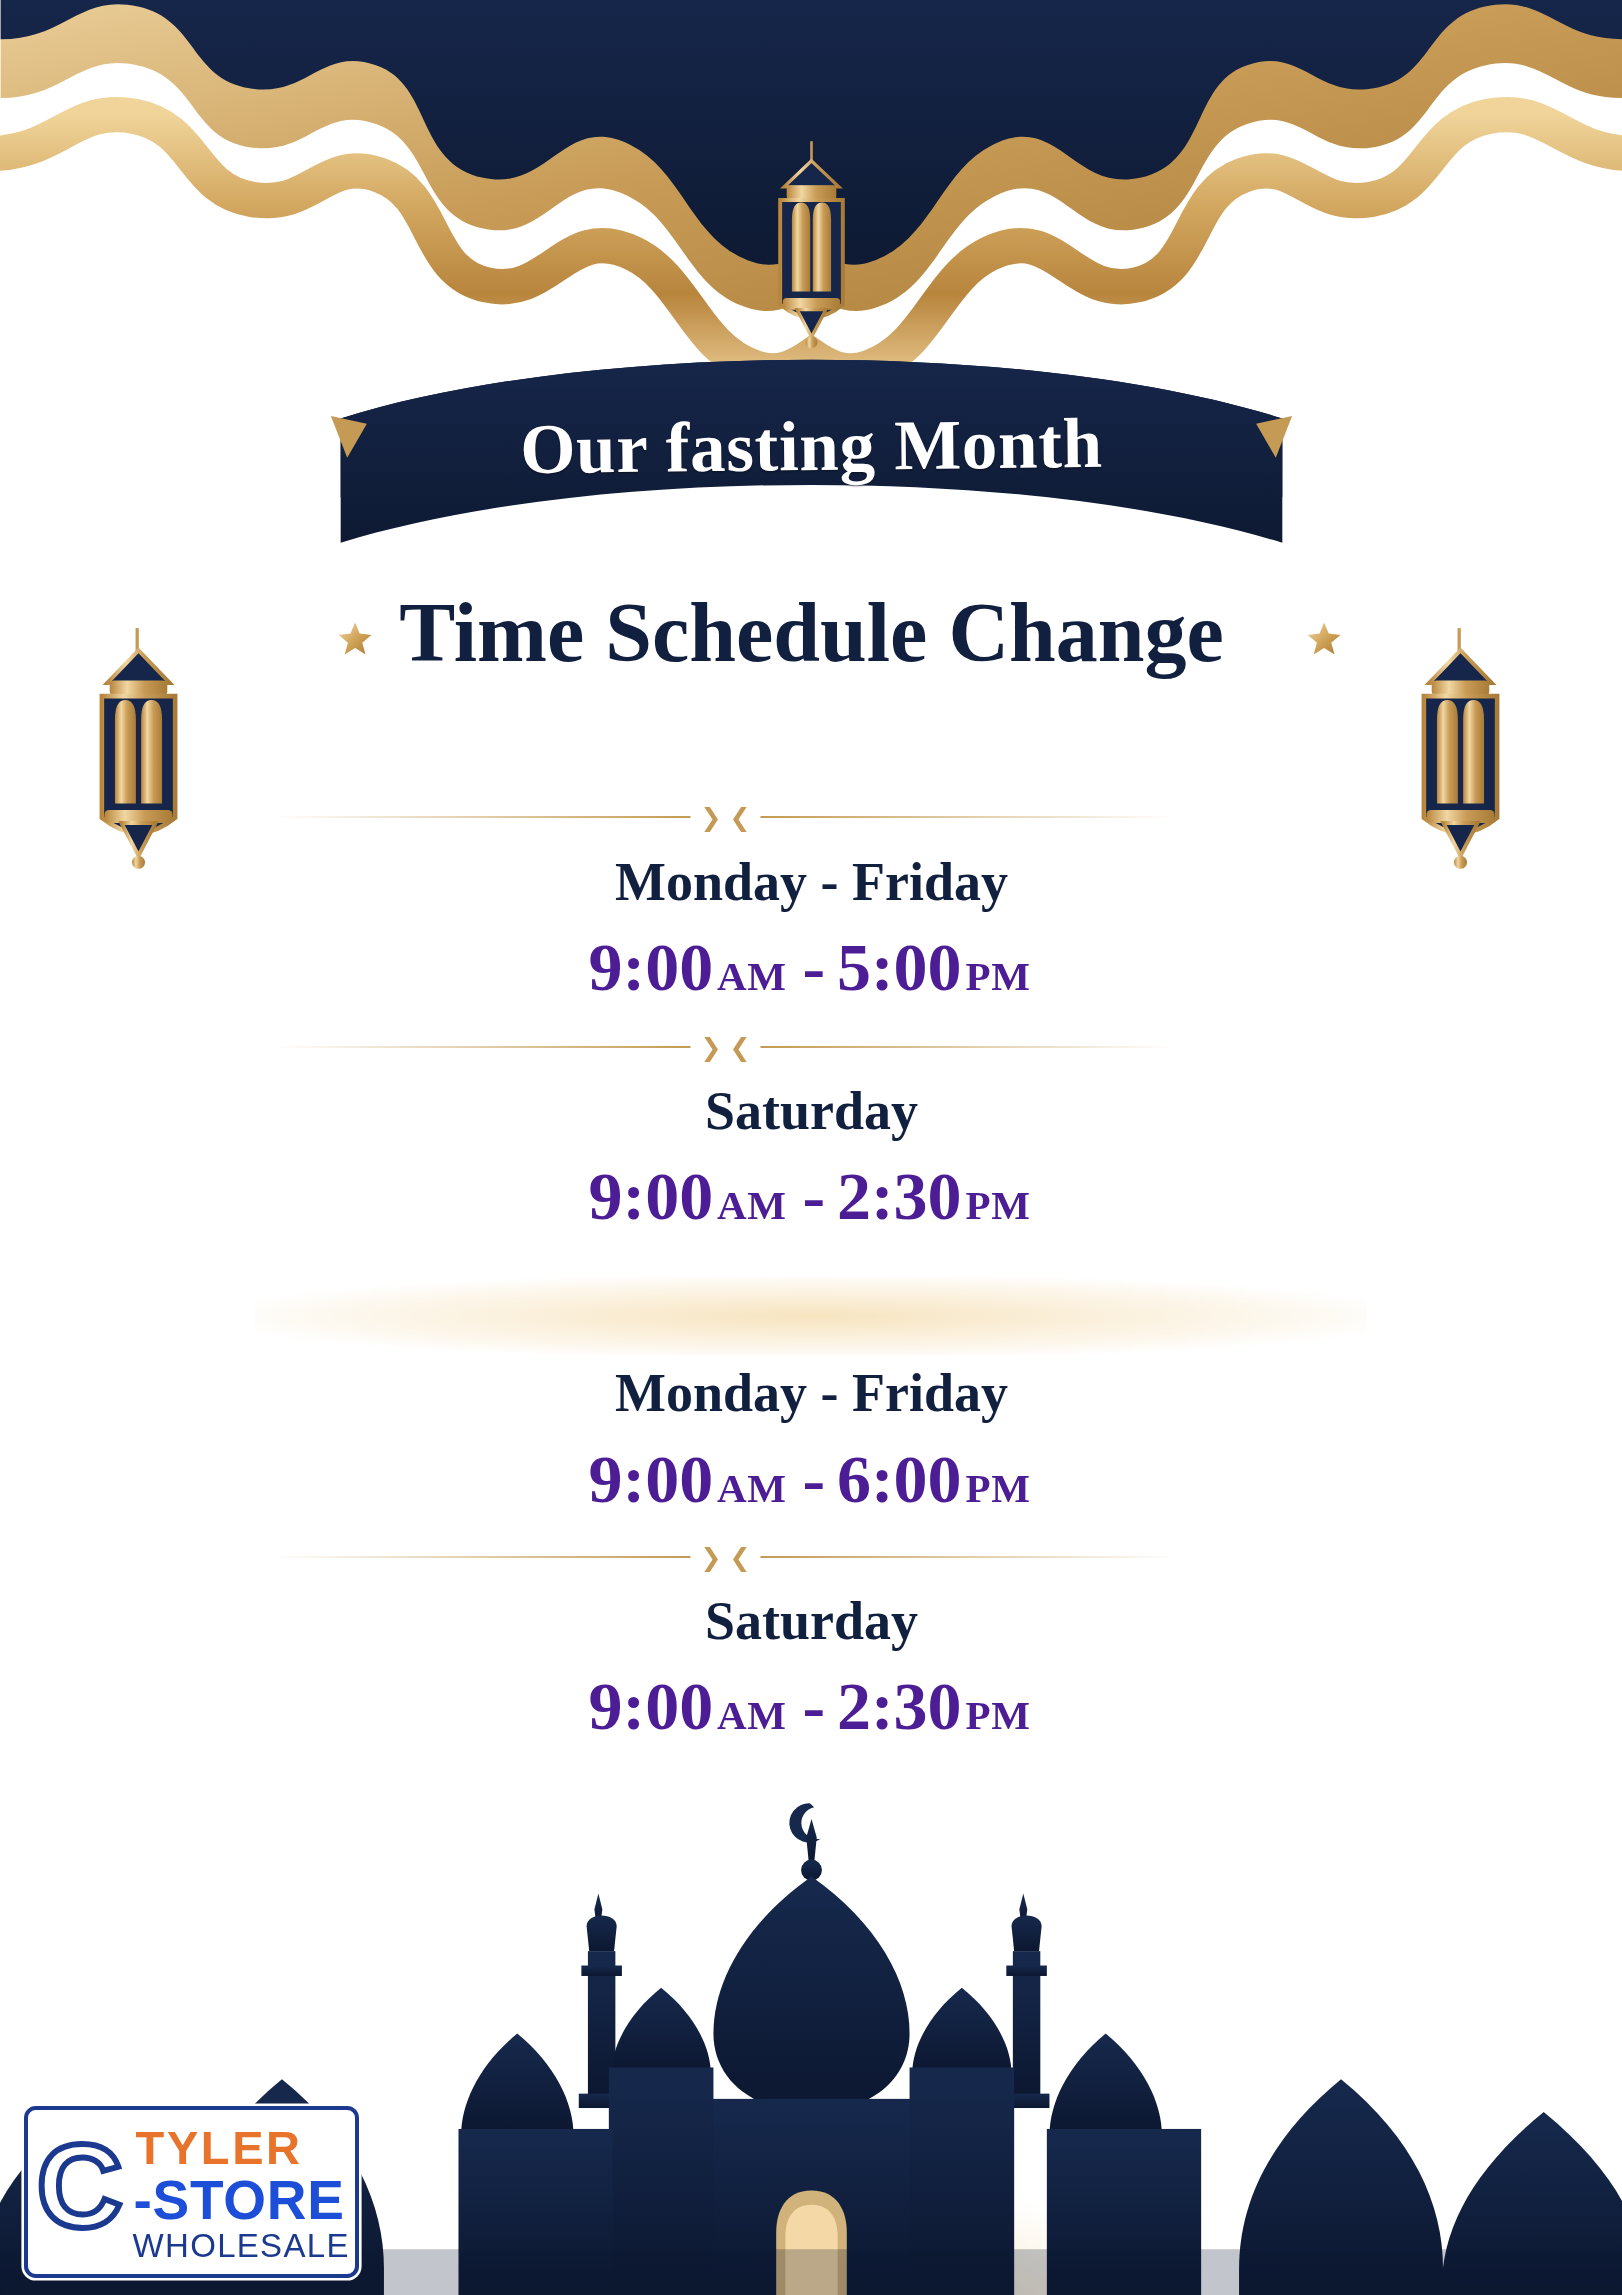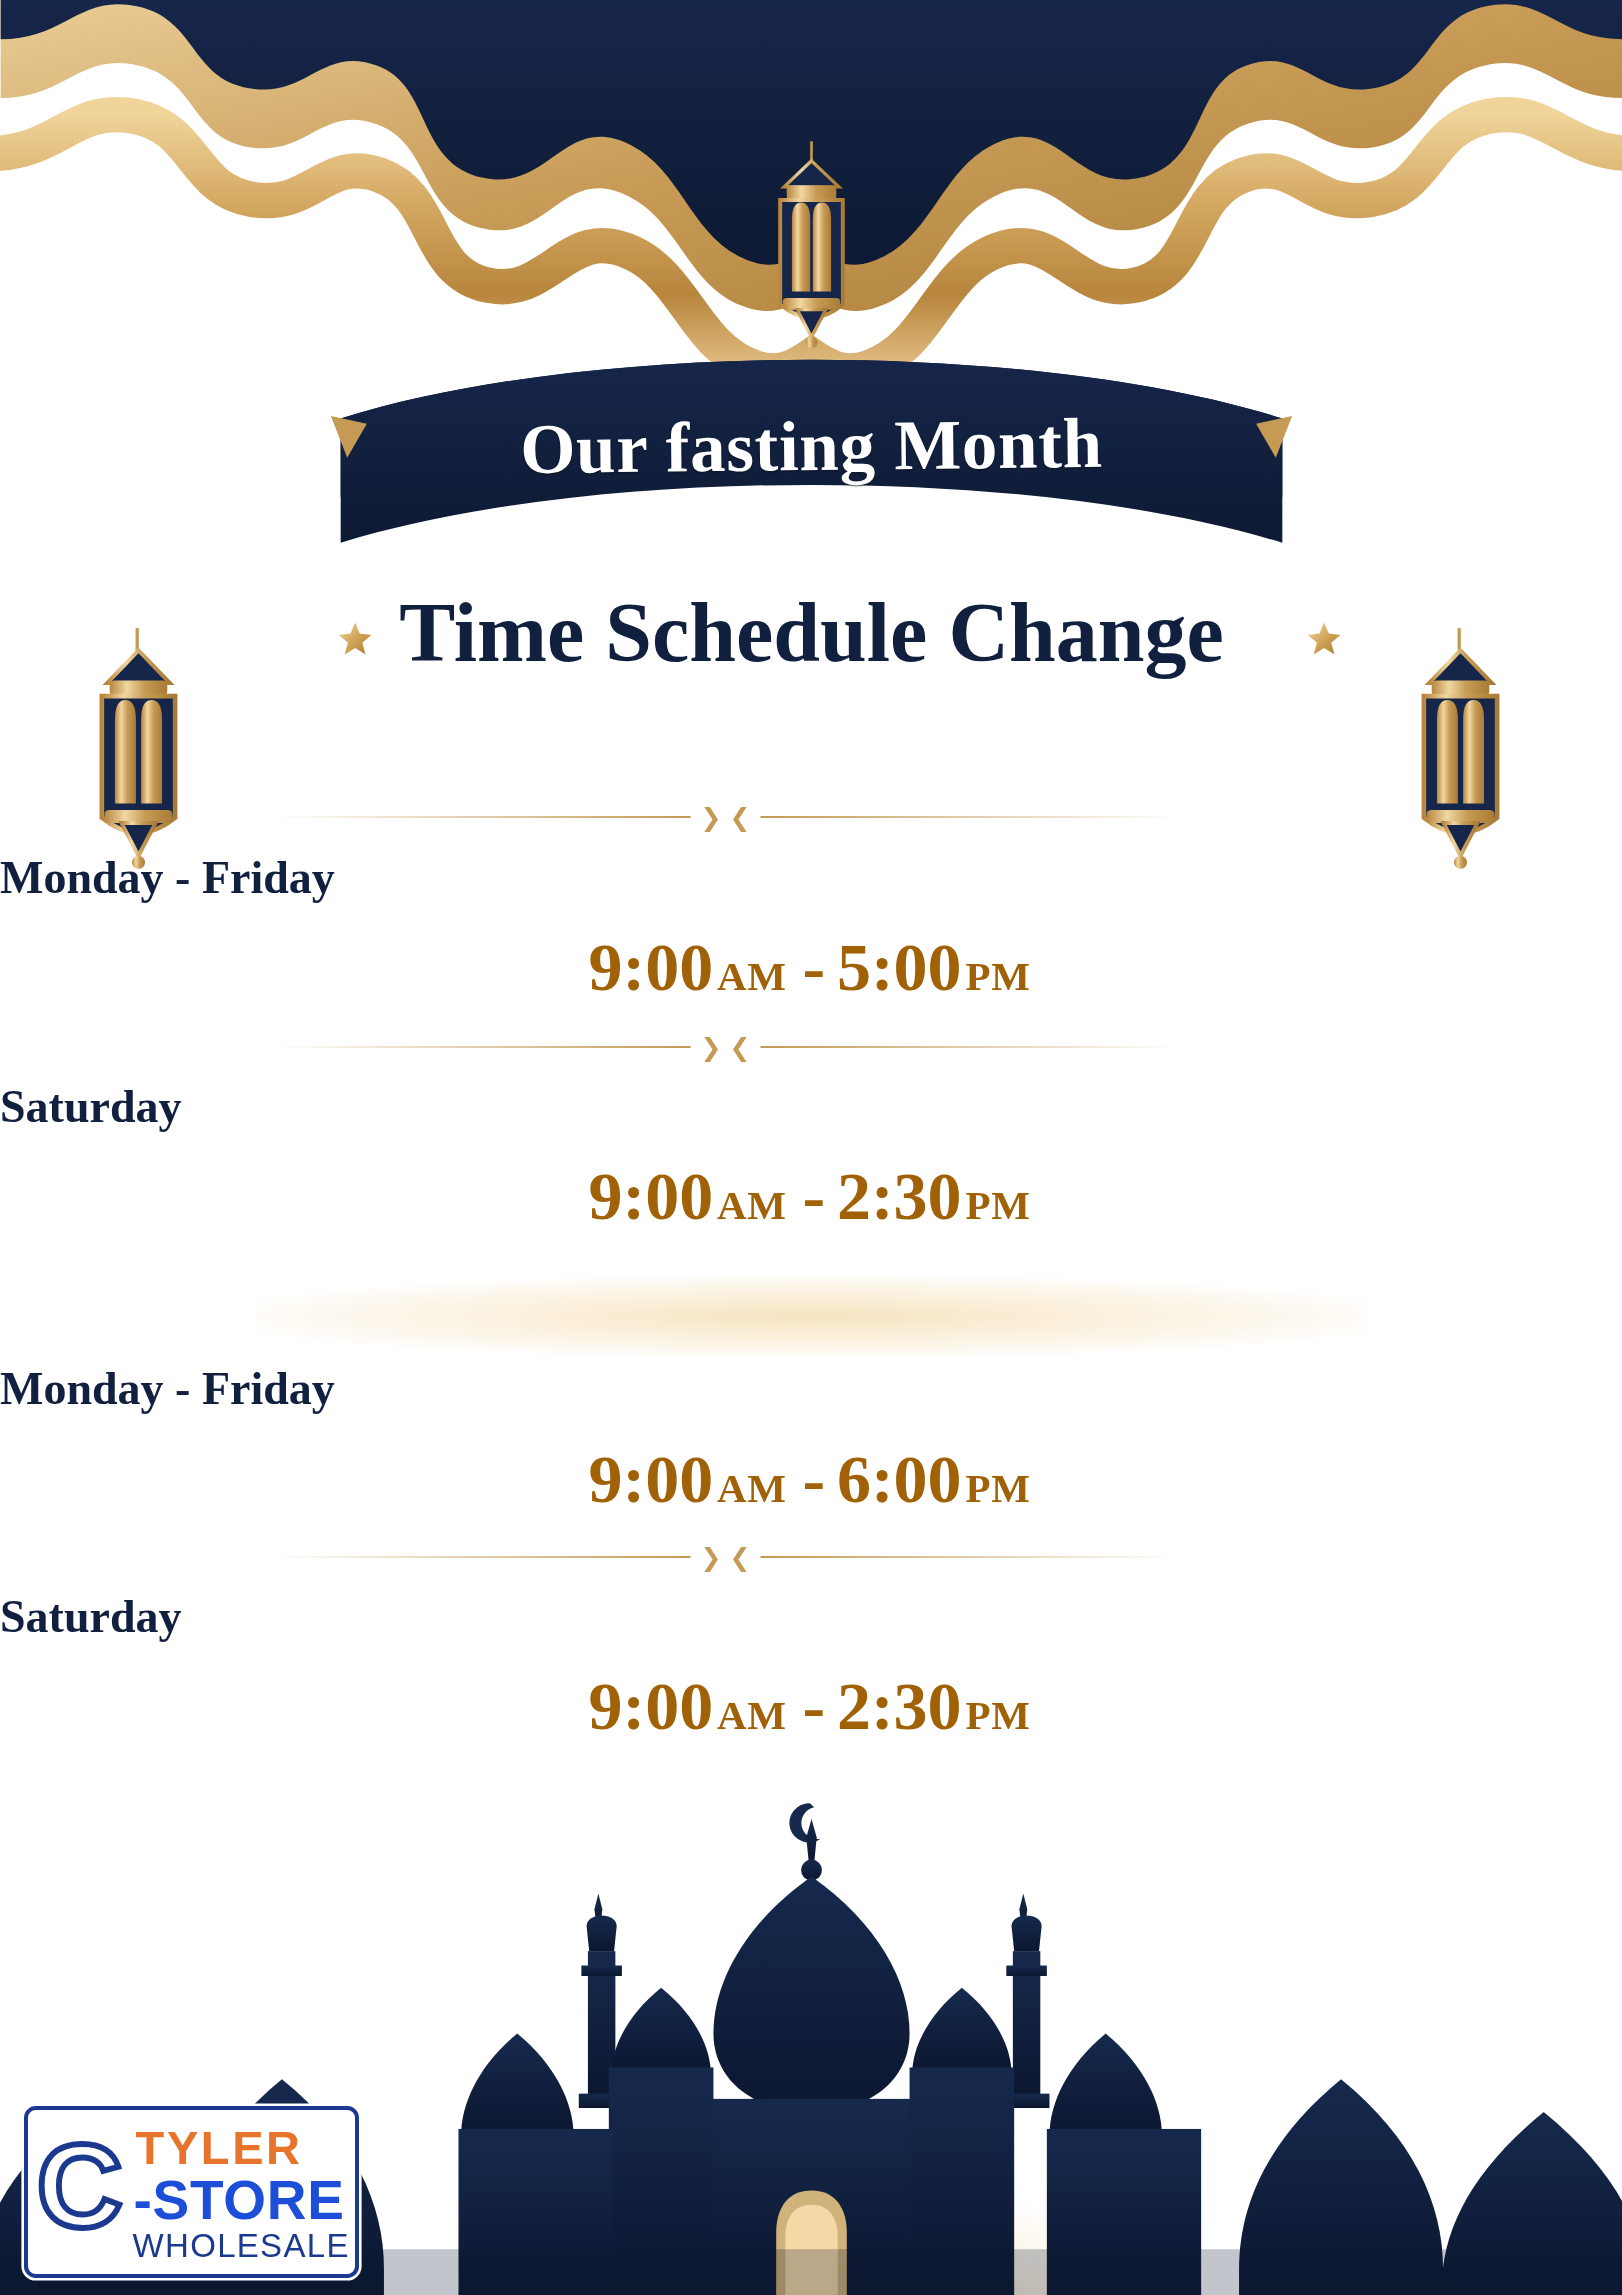--- a/index.html
+++ b/index.html
@@ -118,32 +118,32 @@
     font-size: 25px;
     line-height: 1;
     padding: 0 10.5px;
     font-family: "DejaVu Sans", sans-serif;
   }
 
   .day-label {
     position: absolute;
     left: 0;
     width: 1623px;
-    text-align: left;
+    text-align: center;
     color: #12203f;
     font-family: "Liberation Serif", serif;
     font-weight: bold;
-    font-size: 46px;
+    font-size: 54px;
   }
   .time-row {
     position: absolute;
     left: 0;
     width: 1623px;
     text-align: center;
-    color: #a16207;
+    color: #4c1d95;
     font-family: "Liberation Serif", serif;
     font-weight: bold;
     font-size: 68px;
     white-space: nowrap;
   }
   .time-row .mer {
     font-size: 41px;
     letter-spacing: 0.7px;
     padding: 0 3.9px;
   }

